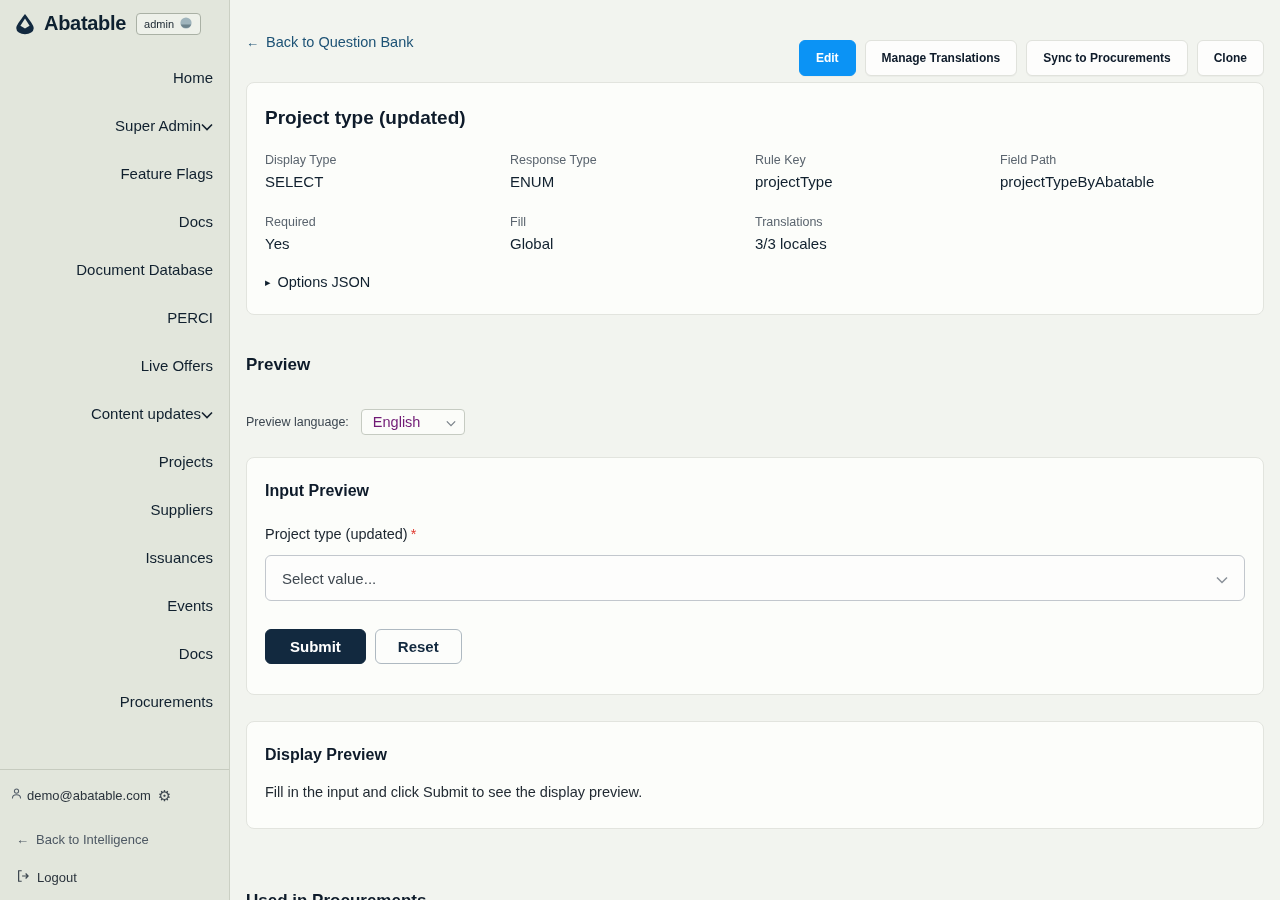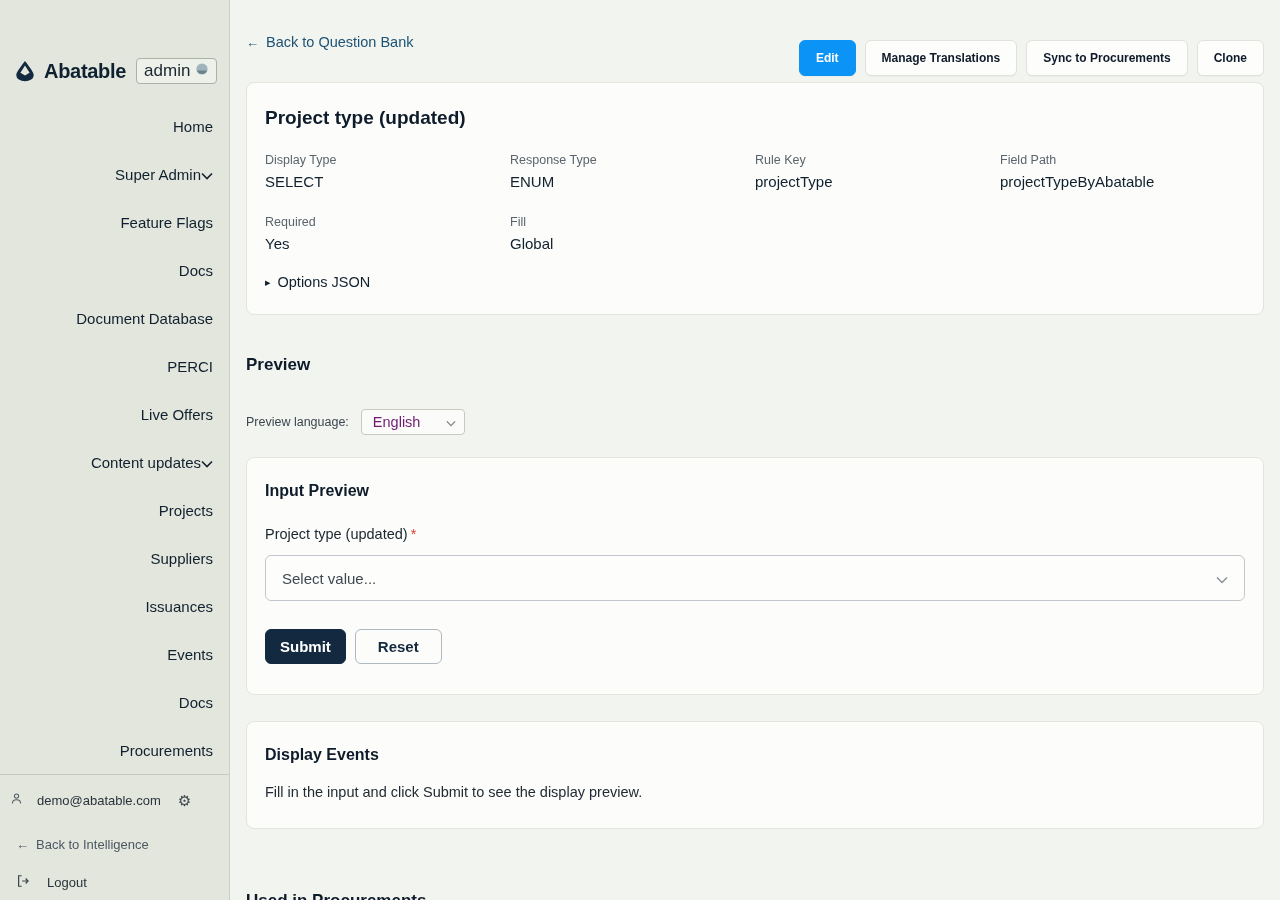--- a/index.html
+++ b/index.html
@@ -10,39 +10,39 @@
     background:#f2f4ef; color:#10202e;
   }
   .app { display:flex; width:100%; height:100%; }
 
   
   .sidebar {
     width:230px; min-width:230px; height:100%;
     background:#e2e6dc; border-right:1px solid #cbd0c4;
     display:flex; flex-direction:column;
   }
-  .brand-row { display:flex; align-items:center; gap:8px; padding:12px 8px 0 14px;margin-top:46px; }
+  .brand-row { display:flex; align-items:center; gap:8px; padding:12px 8px 0 14px; }
   .logo { display:inline-flex; }
   .brand { font-size:20px; font-weight:700; letter-spacing:-0.3px; color:#0e2130; }
   .admin-badge {
-    margin-left:2px; display:inline-flex; align-items:flex-end; gap:5px;
+    margin-left:2px; display:inline-flex; align-items:center; gap:5px;
     border:1px solid #aab1a5; background:#eef1ea; border-radius:4px;
-    padding:2px 7px; font-size:17px; color:#1a2630;
+    padding:2px 7px; font-size:11px; color:#1a2630;
   }
   .nav { margin-top:18px; }
   .nav-item {
     height:48px; display:flex; align-items:center; justify-content:flex-end;
     padding:0 16px; font-size:15px; color:#10202e; cursor:pointer;
   }
   .sidebar-bottom { margin-top:auto; padding-bottom:14px; }
   .divider { border-top:1px solid #c6cbbf; margin-bottom:12px; }
-  .user-row { display:flex; align-items:center; gap:14px; padding:0 10px; height:26px; font-size:13px; color:#2a333c; }
+  .user-row { display:flex; align-items:center; gap:4px; padding:0 10px; height:26px; font-size:13px; color:#2a333c; }
   .gear { font-size:15px; color:#3c464f; margin-left:3px; cursor:pointer; line-height:1; }
   .back-row { display:flex; align-items:center; gap:7px; padding:0 16px; margin-top:24px; font-size:13px; color:#4d5863; cursor:pointer; }
-  .logout-row { display:flex; align-items:center; gap:17px; padding:0 16px; margin-top:22px; font-size:13px; color:#2a333c; cursor:pointer; }
+  .logout-row { display:flex; align-items:center; gap:7px; padding:0 16px; margin-top:22px; font-size:13px; color:#2a333c; cursor:pointer; }
   .arrow-glyph { font-size:13px; line-height:1; }
 
   
   main { flex:1; padding:24px 16px 0 16px; overflow:hidden; }
   .topbar { display:flex; justify-content:space-between; align-items:center; height:36px; }
   .back-link { display:flex; align-items:center; gap:7px; color:#1d5275; font-size:14.5px; cursor:pointer; }
   .actions { display:flex; gap:9px; }
   .btn {
     height:36px; display:inline-flex; align-items:center; padding:0 16px;
     background:#fdfdfc; border:1px solid #e0e2dc; border-radius:6px;
@@ -75,21 +75,21 @@
   .req { color:#e0382e; margin-left:3px; }
   .select-box {
     margin-top:13px; height:46px; width:100%;
     border:1px solid #c2c7cd; border-radius:6px; background:#fdfdfc;
     display:flex; align-items:center; justify-content:space-between;
     padding:0 16px; font-size:15px; color:#3f4850; cursor:pointer;
   }
   .btn-row { margin-top:28px; display:flex; gap:9px; }
   .btn-submit {
     background:#12293f; color:#fff; border:1px solid #12293f;
-    padding:0 14px; height:35px; border-radius:6px; font-weight:700; font-size:15px;
+    padding:0 24px; height:35px; border-radius:6px; font-weight:700; font-size:15px;
     cursor:pointer; font-family:"Liberation Sans", sans-serif;
   }
   .btn-reset {
     background:#fcfdfb; color:#12293f; border:1px solid #aeb9c1;
     padding:0 22px; height:35px; border-radius:6px; font-weight:700; font-size:15px;
     cursor:pointer; font-family:"Liberation Sans", sans-serif;
   }
 
   .display-card { margin-top:26px; padding:24px 18px 28px; }
   .display-body { margin-top:20px; font-size:14.5px; color:#222b33; }
@@ -234,20 +234,24 @@
           <div class="f-value">projectTypeByAbatable</div>
         </div>
         <div>
           <div class="f-label">Required</div>
           <div class="f-value">Yes</div>
         </div>
         <div>
           <div class="f-label">Fill</div>
           <div class="f-value">Global</div>
         </div>
+        <div>
+          <div class="f-label">Translations</div>
+          <div class="f-value">3/3 locales</div>
+        </div>
       </div>
       <div class="options-toggle">
         <span class="caret">▸</span>
         <span>Options JSON</span>
       </div>
     </section>
 
     <h2 class="section-title" style="margin-bottom:0;">Preview</h2>
 
     <div class="lang-row">
@@ -271,20 +275,20 @@
               <path d="M1 1.5 L6 6.5 L11 1.5" stroke="#8a9199" stroke-width="1.5" fill="none"></path>
             </svg></span>
       </div>
       <div class="btn-row">
         <button class="btn-submit">Submit</button>
         <button class="btn-reset">Reset</button>
       </div>
     </section>
 
     <section class="card display-card">
-      <div class="card-title">Display Events</div>
+      <div class="card-title">Display Preview</div>
       <div class="display-body">Fill in the input and click Submit to see the display preview.</div>
     </section>
 
     <h2 class="section-title used-title" style="margin-bottom:0;">Used in Procurements</h2>
 
   </main>
 </div>
 
 </body></html>

